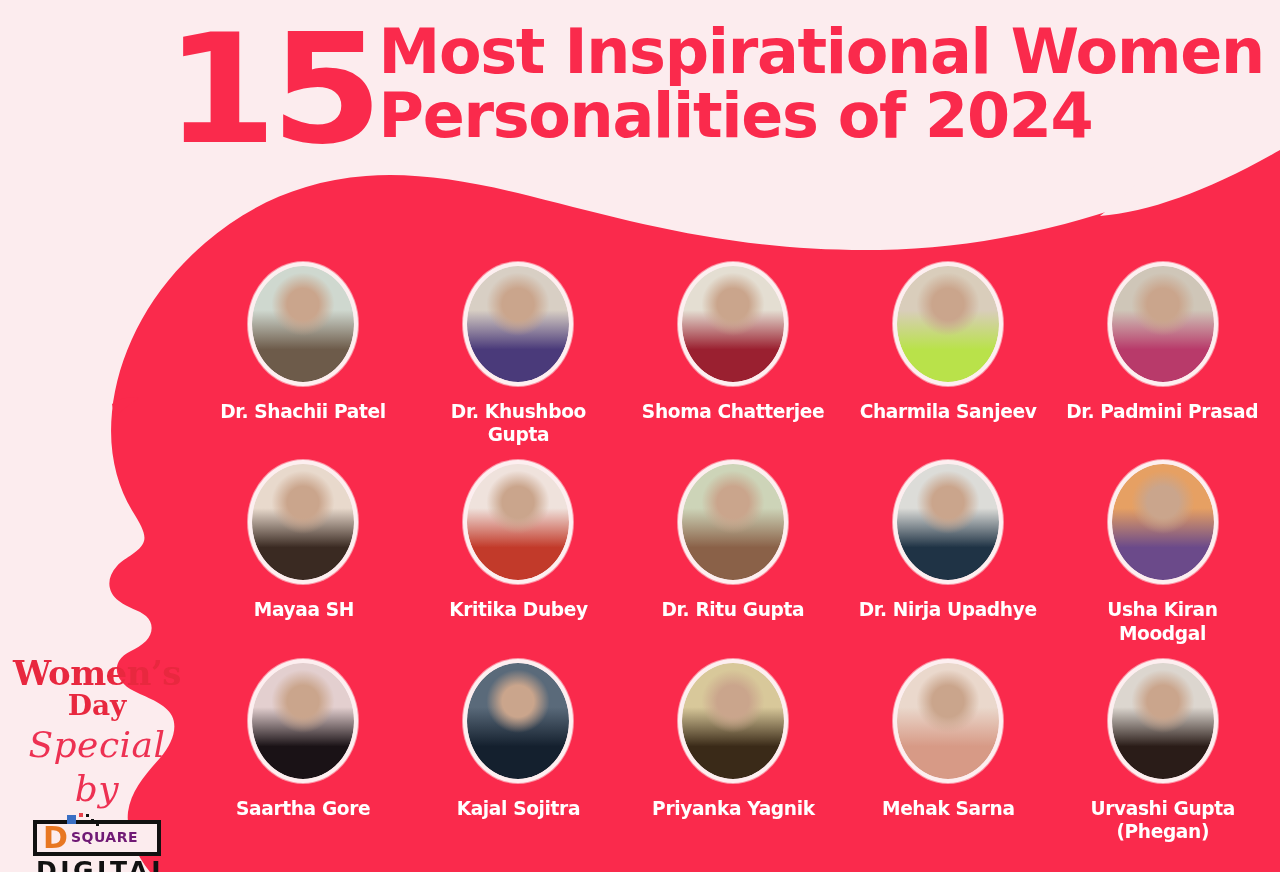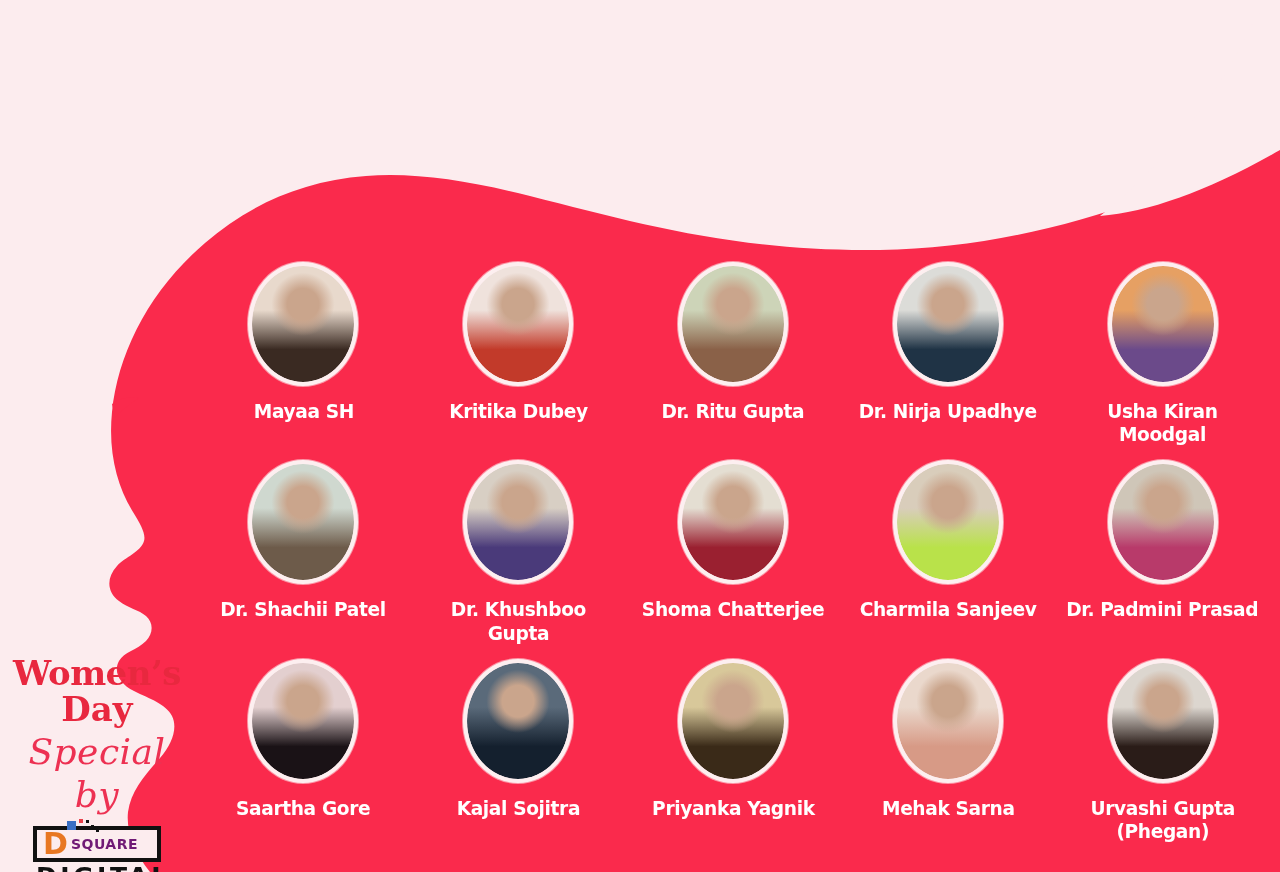--- a/index.html
+++ b/index.html
@@ -72,21 +72,21 @@
   #brand{
     position:absolute; left:8px; top:656px; width:178px; z-index:7;
     text-align:center;
   }
   .brand-womens{
     font-family:"DejaVu Serif", serif; font-weight:700;
     font-size:34px; line-height:1.02; color:#E8283F; letter-spacing:-0.5px;
   }
   .brand-day{
     font-family:"DejaVu Serif", serif; font-weight:700;
-    font-size:34px; line-height:1.1; color:#E8283F;
+    font-size:28px; line-height:1.1; color:#E8283F;
   }
   .brand-special{
     font-family:"DejaVu Serif", serif; font-style:italic;
     font-size:36px; line-height:1.2; color:#ED3152;
     margin-top:2px; letter-spacing:0.5px;
   }
   .logo{
     margin:10px auto 0; width:128px;
   }
   .logo-top{
@@ -147,26 +147,66 @@
         C 146 774, 131 790, 128 812
         C 126 831, 134 852, 150 872
         L 1280 872 Z" fill="#FA2A4C"></path>
 
       <path d="M 112 404 C 120 398, 130 396, 139 398 C 130 404, 121 410, 115 418 Z" fill="#FA2A4C"></path>
 
       <path d="M 1280 0 L 1280 150 C 1210 190, 1150 212, 1100 216 C 1160 170, 1222 92, 1256 16 Z" fill="#FCECEE"></path>
     </g>
   </svg>
 
+  <div class="title-wrap">
+    <div class="big-number">15</div>
+    <div class="title-lines">
+      <div class="title-line">Most Inspirational Women</div>
+      <div class="title-line">Personalities of 2024</div>
+    </div>
+  </div>
 
   <div id="grid">
 
     <div class="grid-row">
       <div class="person">
         <div class="avatar">
+            <div class="photo" style="background: radial-gradient(circle at 50% 33%, rgb(202, 165, 140) 0px, rgb(202, 165, 140) 17%, rgba(202, 165, 140, 0) 34%), linear-gradient(rgb(207, 216, 207) 0%, rgb(207, 216, 207) 38%, rgb(109, 91, 74) 72%, rgb(109, 91, 74) 100%);"></div>
+          </div>
+        <div class="person-name">Dr. Shachii Patel</div>
+      </div>
+      <div class="person">
+        <div class="avatar">
+            <div class="photo" style="background: radial-gradient(circle at 50% 33%, rgb(202, 165, 140) 0px, rgb(202, 165, 140) 17%, rgba(202, 165, 140, 0) 34%), linear-gradient(rgb(216, 207, 196) 0%, rgb(216, 207, 196) 38%, rgb(74, 58, 122) 72%, rgb(74, 58, 122) 100%);"></div>
+          </div>
+        <div class="person-name">Dr. Khushboo Gupta</div>
+      </div>
+      <div class="person">
+        <div class="avatar">
+            <div class="photo" style="background: radial-gradient(circle at 50% 33%, rgb(202, 165, 140) 0px, rgb(202, 165, 140) 17%, rgba(202, 165, 140, 0) 34%), linear-gradient(rgb(228, 222, 210) 0%, rgb(228, 222, 210) 38%, rgb(154, 32, 48) 72%, rgb(154, 32, 48) 100%);"></div>
+          </div>
+        <div class="person-name">Shoma Chatterjee</div>
+      </div>
+      <div class="person">
+        <div class="avatar">
+            <div class="photo" style="background: radial-gradient(circle at 50% 33%, rgb(202, 165, 140) 0px, rgb(202, 165, 140) 17%, rgba(202, 165, 140, 0) 34%), linear-gradient(rgb(217, 205, 187) 0%, rgb(217, 205, 187) 38%, rgb(185, 226, 74) 72%, rgb(185, 226, 74) 100%);"></div>
+          </div>
+        <div class="person-name">Charmila Sanjeev</div>
+      </div>
+      <div class="person">
+        <div class="avatar">
+            <div class="photo" style="background: radial-gradient(circle at 50% 33%, rgb(202, 165, 140) 0px, rgb(202, 165, 140) 17%, rgba(202, 165, 140, 0) 34%), linear-gradient(rgb(207, 198, 184) 0%, rgb(207, 198, 184) 38%, rgb(184, 58, 106) 72%, rgb(184, 58, 106) 100%);"></div>
+          </div>
+        <div class="person-name">Dr. Padmini Prasad</div>
+      </div>
+    </div>
+
+    <div class="grid-row">
+      <div class="person">
+        <div class="avatar">
             <div class="photo" style="background: radial-gradient(circle at 50% 33%, rgb(202, 165, 140) 0px, rgb(202, 165, 140) 17%, rgba(202, 165, 140, 0) 34%), linear-gradient(rgb(232, 217, 204) 0%, rgb(232, 217, 204) 38%, rgb(58, 42, 34) 72%, rgb(58, 42, 34) 100%);"></div>
           </div>
         <div class="person-name">Mayaa SH</div>
       </div>
       <div class="person">
         <div class="avatar">
             <div class="photo" style="background: radial-gradient(circle at 50% 33%, rgb(202, 165, 140) 0px, rgb(202, 165, 140) 17%, rgba(202, 165, 140, 0) 34%), linear-gradient(rgb(239, 226, 220) 0%, rgb(239, 226, 220) 38%, rgb(194, 58, 42) 72%, rgb(194, 58, 42) 100%);"></div>
           </div>
         <div class="person-name">Kritika Dubey</div>
       </div>
@@ -180,53 +220,20 @@
         <div class="avatar">
             <div class="photo" style="background: radial-gradient(circle at 50% 33%, rgb(202, 165, 140) 0px, rgb(202, 165, 140) 17%, rgba(202, 165, 140, 0) 34%), linear-gradient(rgb(220, 220, 216) 0%, rgb(220, 220, 216) 38%, rgb(31, 51, 69) 72%, rgb(31, 51, 69) 100%);"></div>
           </div>
         <div class="person-name">Dr. Nirja Upadhye</div>
       </div>
       <div class="person">
         <div class="avatar">
             <div class="photo" style="background: radial-gradient(circle at 50% 33%, rgb(202, 165, 140) 0px, rgb(202, 165, 140) 17%, rgba(202, 165, 140, 0) 34%), linear-gradient(rgb(230, 160, 99) 0%, rgb(230, 160, 99) 38%, rgb(107, 74, 138) 72%, rgb(107, 74, 138) 100%);"></div>
           </div>
         <div class="person-name">Usha Kiran Moodgal</div>
-      </div>
-    </div>
-
-    <div class="grid-row">
-      <div class="person">
-        <div class="avatar">
-            <div class="photo" style="background: radial-gradient(circle at 50% 33%, rgb(202, 165, 140) 0px, rgb(202, 165, 140) 17%, rgba(202, 165, 140, 0) 34%), linear-gradient(rgb(207, 216, 207) 0%, rgb(207, 216, 207) 38%, rgb(109, 91, 74) 72%, rgb(109, 91, 74) 100%);"></div>
-          </div>
-        <div class="person-name">Dr. Shachii Patel</div>
-      </div>
-      <div class="person">
-        <div class="avatar">
-            <div class="photo" style="background: radial-gradient(circle at 50% 33%, rgb(202, 165, 140) 0px, rgb(202, 165, 140) 17%, rgba(202, 165, 140, 0) 34%), linear-gradient(rgb(216, 207, 196) 0%, rgb(216, 207, 196) 38%, rgb(74, 58, 122) 72%, rgb(74, 58, 122) 100%);"></div>
-          </div>
-        <div class="person-name">Dr. Khushboo Gupta</div>
-      </div>
-      <div class="person">
-        <div class="avatar">
-            <div class="photo" style="background: radial-gradient(circle at 50% 33%, rgb(202, 165, 140) 0px, rgb(202, 165, 140) 17%, rgba(202, 165, 140, 0) 34%), linear-gradient(rgb(228, 222, 210) 0%, rgb(228, 222, 210) 38%, rgb(154, 32, 48) 72%, rgb(154, 32, 48) 100%);"></div>
-          </div>
-        <div class="person-name">Shoma Chatterjee</div>
-      </div>
-      <div class="person">
-        <div class="avatar">
-            <div class="photo" style="background: radial-gradient(circle at 50% 33%, rgb(202, 165, 140) 0px, rgb(202, 165, 140) 17%, rgba(202, 165, 140, 0) 34%), linear-gradient(rgb(217, 205, 187) 0%, rgb(217, 205, 187) 38%, rgb(185, 226, 74) 72%, rgb(185, 226, 74) 100%);"></div>
-          </div>
-        <div class="person-name">Charmila Sanjeev</div>
-      </div>
-      <div class="person">
-        <div class="avatar">
-            <div class="photo" style="background: radial-gradient(circle at 50% 33%, rgb(202, 165, 140) 0px, rgb(202, 165, 140) 17%, rgba(202, 165, 140, 0) 34%), linear-gradient(rgb(207, 198, 184) 0%, rgb(207, 198, 184) 38%, rgb(184, 58, 106) 72%, rgb(184, 58, 106) 100%);"></div>
-          </div>
-        <div class="person-name">Dr. Padmini Prasad</div>
       </div>
     </div>
 
     <div class="grid-row">
       <div class="person">
         <div class="avatar">
             <div class="photo" style="background: radial-gradient(circle at 50% 33%, rgb(202, 165, 140) 0px, rgb(202, 165, 140) 17%, rgba(202, 165, 140, 0) 34%), linear-gradient(rgb(227, 207, 207) 0%, rgb(227, 207, 207) 38%, rgb(26, 18, 22) 72%, rgb(26, 18, 22) 100%);"></div>
           </div>
         <div class="person-name">Saartha Gore</div>
       </div>

